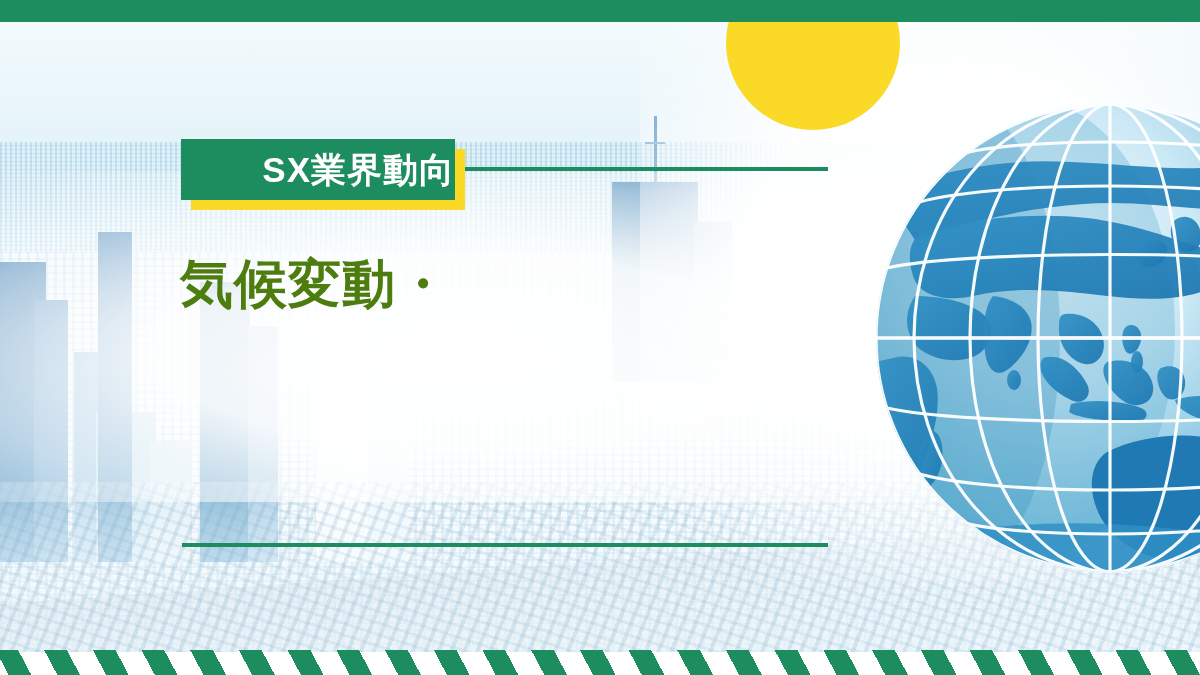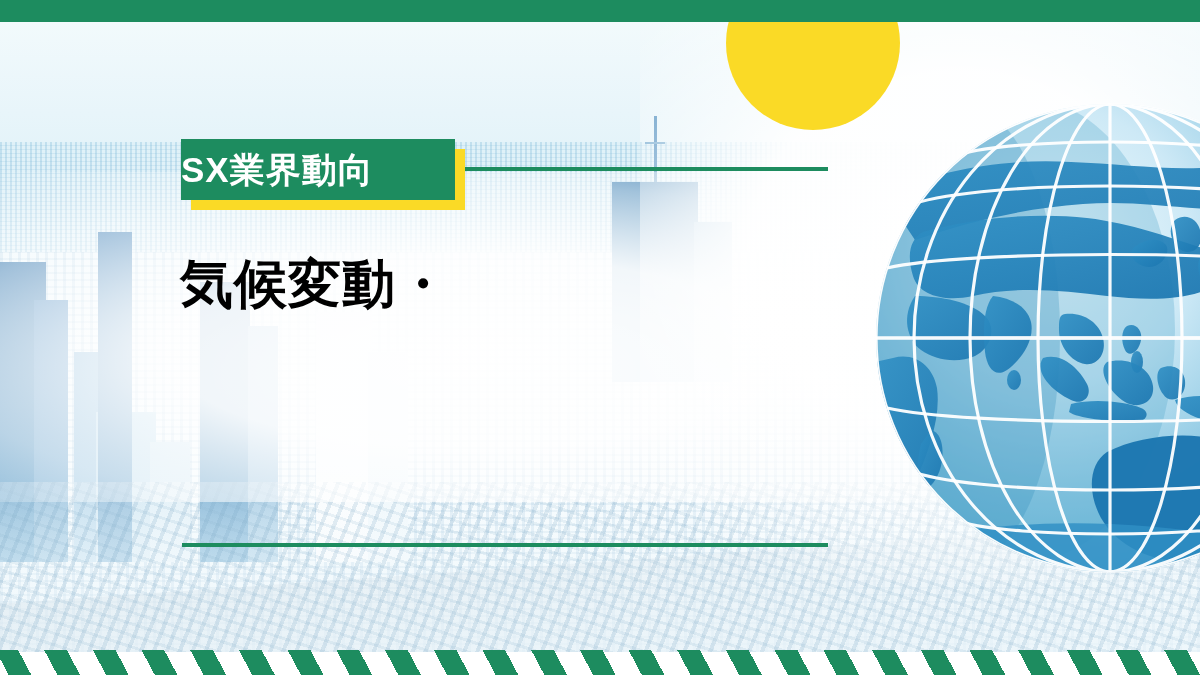--- a/index.html
+++ b/index.html
@@ -118,37 +118,37 @@
 
   .badge-wrap{position:absolute;left:181px;top:139px;}
   .badge-shadow{
     position:absolute;left:10px;top:10px;
     width:274px;height:61px;background:#fada26;
   }
   .badge{
     position:relative;
     width:274px;height:61px;
     background:#1d8c5f;
-    display:flex;align-items:center;justify-content:flex-start;
+    display:flex;align-items:center;justify-content:flex-end;
   }
   .badge-label{
     color:#ffffff;
     font-size:35px;
     font-weight:bold;
     letter-spacing:1px;
     line-height:1;
     white-space:nowrap;
   }
 
   .title{
     position:absolute;left:180px;top:238px;
     width:660px;
   }
   .title-line{
-    color:#000000;
+    color:#4d7c0f;
     font-size:53px;
     font-weight:bold;
     line-height:92px;
     letter-spacing:1px;
     white-space:nowrap;
   }
 
   
   .stripes{
     position:absolute;left:0;top:650px;width:1200px;height:25px;z-index:28;

